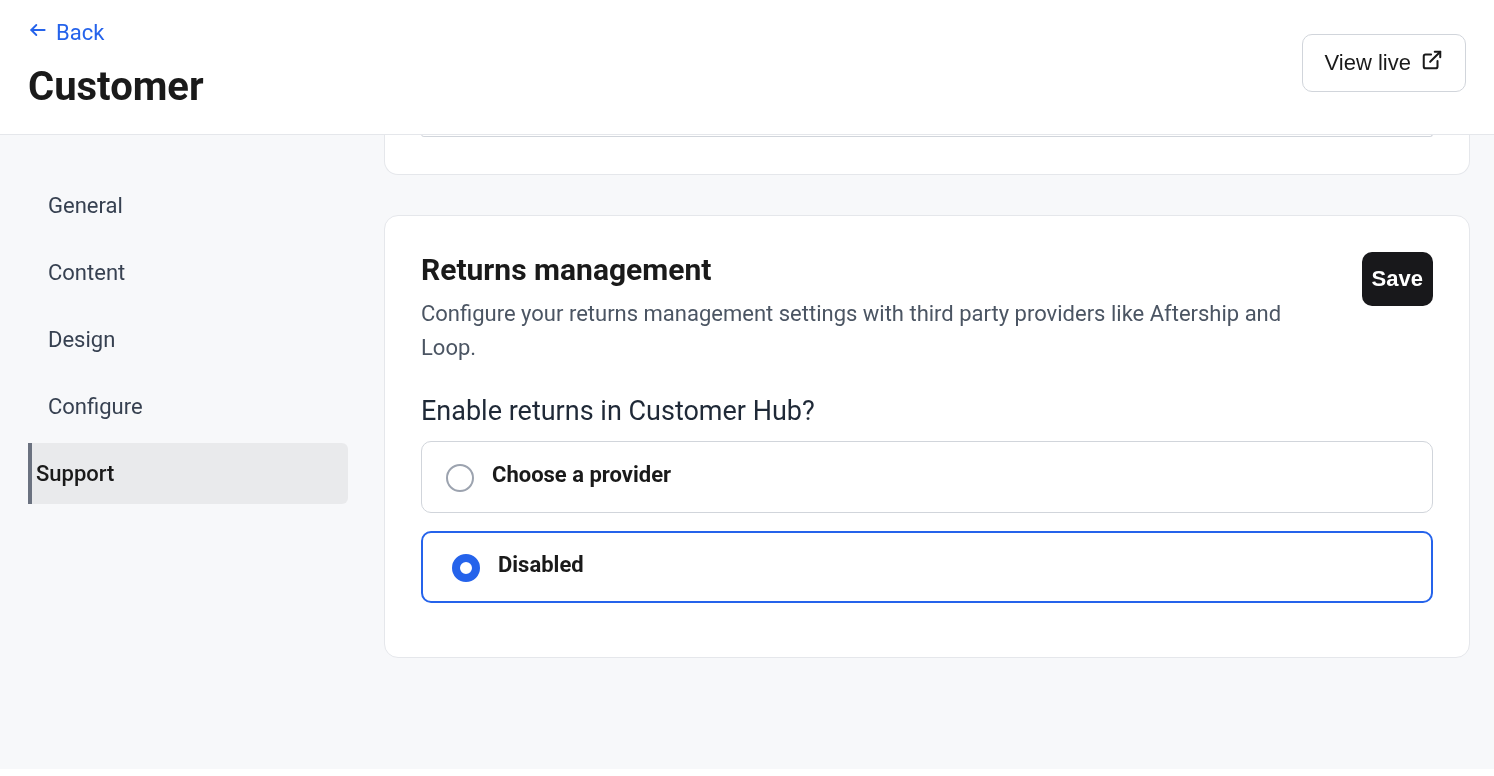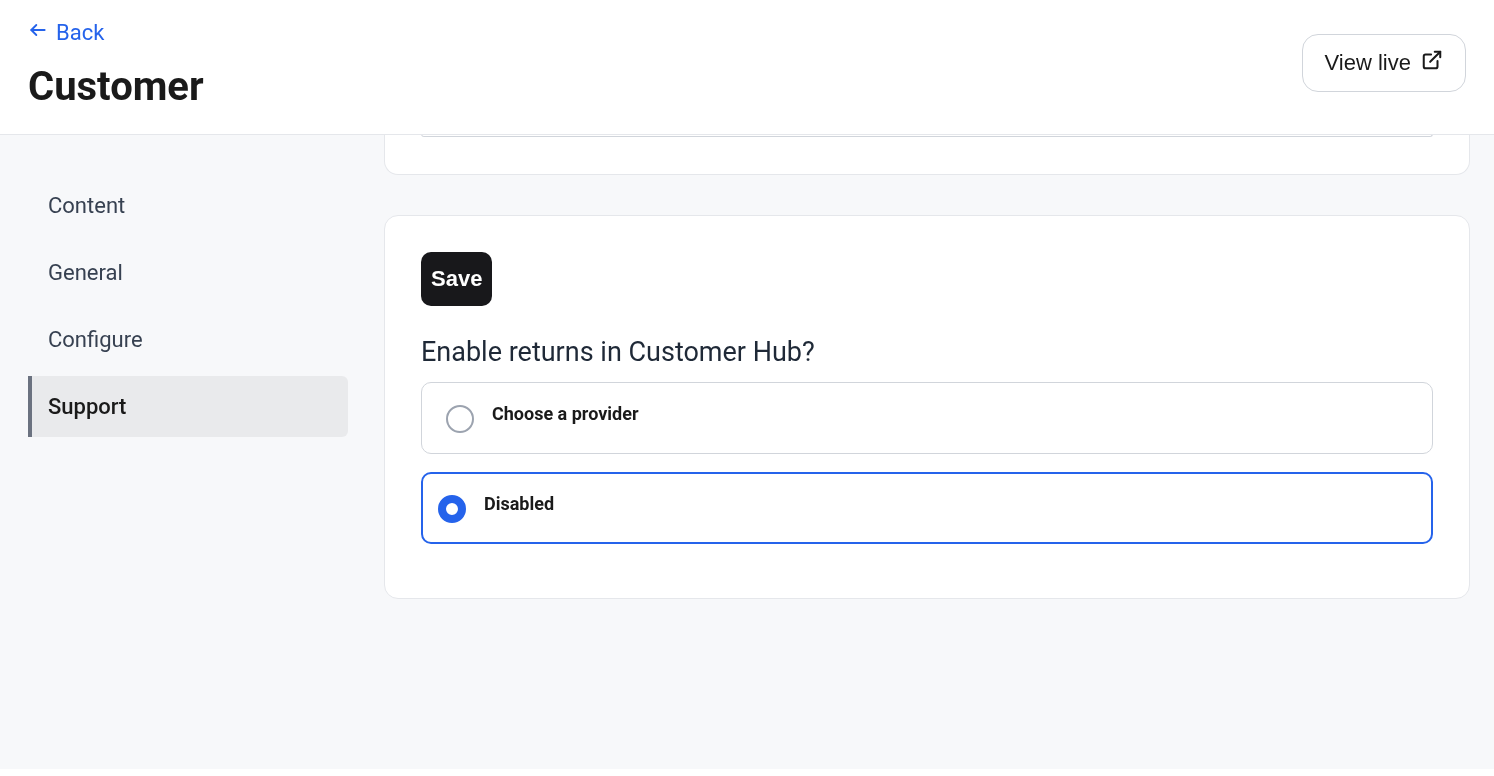--- a/index.html
+++ b/index.html
@@ -45,21 +45,21 @@
   }
   .view-live-btn {
     position: absolute;
     right: 28px;
     top: 34px;
     display: inline-flex;
     align-items: center;
     gap: 10px;
     background: #ffffff;
     border: 1px solid #d1d5db;
-    border-radius: 16px;
+    border-radius: 10px;
     padding: 14px 22px;
     font-size: 22px;
     font-weight: 500;
     color: #1a1a1a;
     cursor: pointer;
   }
   .view-live-btn svg {
     width: 22px;
     height: 22px;
     stroke: #1a1a1a;
@@ -82,21 +82,21 @@
     padding: 18px 20px;
     font-size: 22px;
     color: #374151;
     cursor: pointer;
     border-radius: 6px;
     margin-bottom: 6px;
   }
   .sidebar-item.active {
     background: #e9eaec;
     border-left: 4px solid #6b7280;
-    padding-left: 16px;
+    padding-left: 4px;
     color: #1a1a1a;
     font-weight: 500;
     border-radius: 0 6px 6px 0;
   }
 
   
   .main {
     flex: 1;
     padding: 0 24px 40px 24px;
     overflow-y: auto;
@@ -174,40 +174,40 @@
     gap: 18px;
     border: 1px solid #d1d5db;
     border-radius: 10px;
     padding: 20px 24px;
     margin-bottom: 18px;
     cursor: pointer;
     background: #fff;
   }
   .radio-option.selected {
     border: 2px solid #2563eb;
-    padding: 19px 15px;
+    padding: 19px 29px;
   }
   .radio-circle {
     width: 28px;
     height: 28px;
     border: 2.5px solid #9ca3af;
     border-radius: 50%;
     flex-shrink: 0;
     margin-top: 2px;
     position: relative;
   }
   .radio-option.selected .radio-circle {
     border: 8px solid #2563eb;
     background: #fff;
   }
   .radio-text {
     flex: 1;
   }
   .radio-title {
-    font-size: 18px;
+    font-size: 22px;
     font-weight: 700;
     color: #1a1a1a;
   }
   .radio-desc {
     font-size: 22px;
     color: #4b5563;
     margin-top: 8px;
   }
 </style>
 </head>
@@ -234,39 +234,46 @@
         <line x1="10" y1="14" x2="21" y2="3"></line>
       </svg>
     </span>
   </button>
 </div>
 
 <div class="body">
 
   <nav class="sidebar">
     <div class="sidebar-item">
+      <span>General</span>
+    </div>
+    <div class="sidebar-item">
       <span>Content</span>
     </div>
     <div class="sidebar-item">
-      <span>General</span>
+      <span>Design</span>
     </div>
     <div class="sidebar-item">
       <span>Configure</span>
     </div>
     <div class="sidebar-item active">
       <span>Support</span>
     </div>
   </nav>
 
   <main class="main">
 
     <div class="card-fragment"></div>
 
     <section class="card">
       <div class="card-header">
+        <div class="card-header-text">
+          <h2 class="card-title">Returns management</h2>
+          <p class="card-desc">Configure your returns management settings with third party providers like Aftership and Loop.</p>
+        </div>
         <button class="save-btn">Save</button>
       </div>
 
       <div class="field-label">Enable returns in Customer Hub?</div>
 
       <label class="radio-option">
         <span class="radio-circle"></span>
         <span class="radio-text">
           <span class="radio-title">Choose a provider</span>
         </span>

